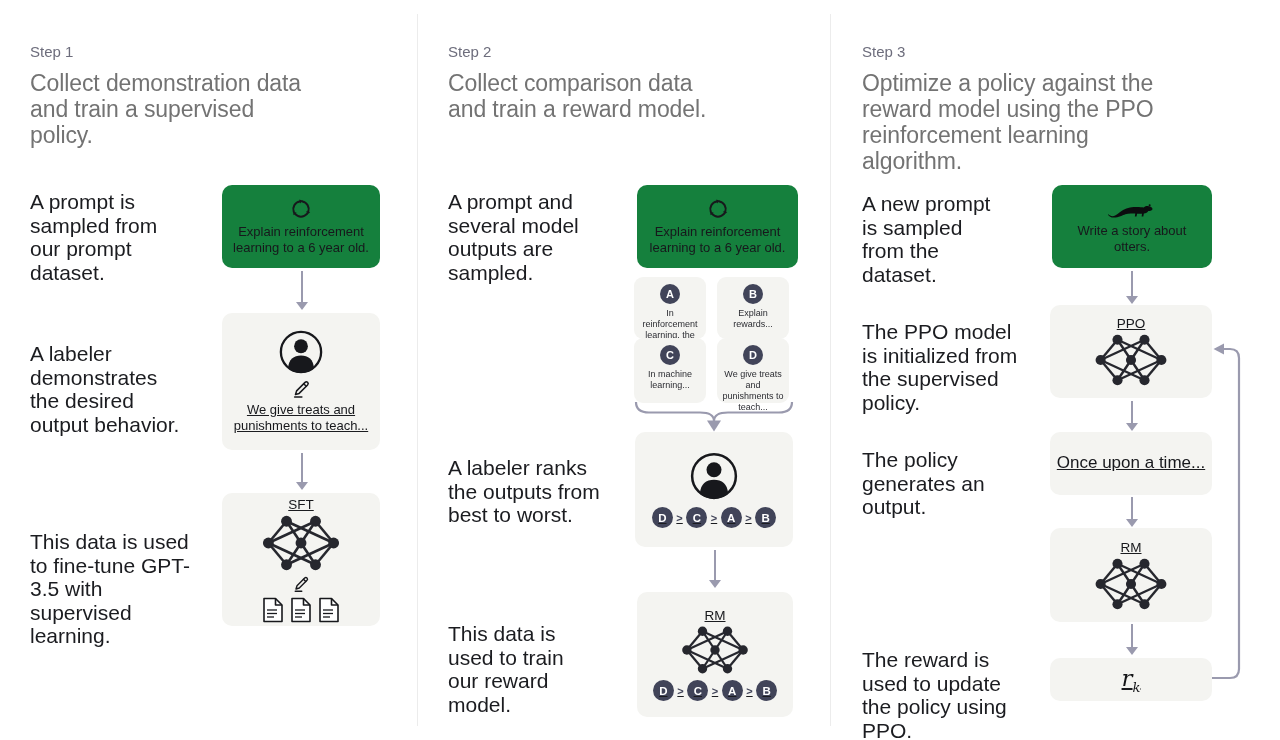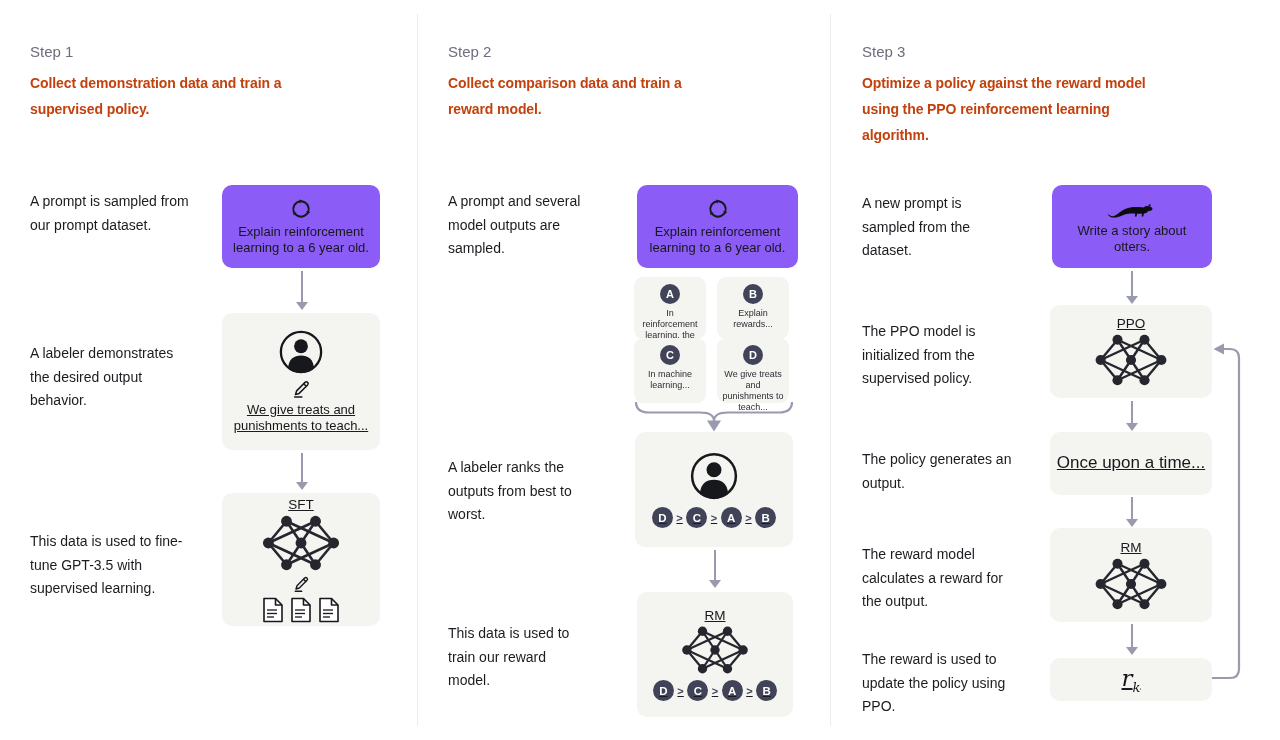--- a/index.html
+++ b/index.html
@@ -1,23 +1,23 @@
 <!DOCTYPE html>
 <html><head>
 <meta charset="utf-8">
 <style>
   html,body{margin:0;padding:0;background:#ffffff;}
   .canvas{position:relative;width:1280px;height:740px;background:#ffffff;
           font-family:"Liberation Sans",sans-serif;color:#1b1c20;overflow:hidden;}
   .divider{position:absolute;top:14px;height:712px;width:1px;background:#ececec;}
   .step-label{position:absolute;font-size:15px;color:#6d6d7c;}
-  .col-title{position:absolute;font-size:14px;font-weight:700;line-height:26px;color:#c2410c;letter-spacing:-0.1px;}
-  .body-text{position:absolute;font-size:14px;line-height:23.5px;color:#1b1c20;}
+  .col-title{position:absolute;font-size:23px;font-weight:400;line-height:26px;color:#737373;letter-spacing:-0.1px;}
+  .body-text{position:absolute;font-size:21px;line-height:23.5px;color:#1b1c20;}
   .box{position:absolute;border-radius:10px;display:flex;flex-direction:column;align-items:center;justify-content:center;text-align:center;}
-  .green{background:#8b5cf6;}
+  .green{background:#15803d;}
   .grayb{background:#f4f4f1;text-decoration:underline;}
   .box-small-text{font-size:13px;line-height:16.5px;color:#17181c;}
   .net-label{font-size:13.5px;color:#17181c;}
   .varrow{position:absolute;width:15px;}
   .varrow .shaft{position:absolute;left:6.5px;top:0;bottom:7px;width:2px;background:#9a9aae;}
   .varrow .head{position:absolute;bottom:0;left:1.5px;width:0;height:0;
                 border-left:6px solid transparent;border-right:6px solid transparent;border-top:8px solid #9a9aae;}
   .badge{width:21px;height:21px;border-radius:50%;background:#414459;color:#fff;font-weight:700;font-size:11.5px;
          display:flex;align-items:center;justify-content:center;flex:none;}
   .badge.sm{width:20px;height:20px;font-size:11px;}
@@ -258,21 +258,20 @@
 
   <div class="body-text" style="left:862px;top:448px;width:176px">The policy generates an output.</div>
   <div class="box grayb" style="left:1050px;top:432px;width:162px;height:63px">
     <div class="box-small-text" style="font-size:17px">Once upon a time...</div>
   </div>
   <div class="varrow" style="left:1124px;top:497px;height:30px">
       <div class="shaft"></div>
       <div class="head"></div>
     </div>
 
-  <div class="body-text" style="left:862px;top:543px;width:164px">The reward model calculates a reward for the output.</div>
   <div class="box grayb" style="left:1050px;top:528px;width:162px;height:94px">
     <div class="net-label">RM</div>
     <svg width="76" height="54" style="margin-top:2px">
         <use href="#sym-net"></use>
       </svg>
   </div>
   <div class="varrow" style="left:1124px;top:624px;height:31px">
       <div class="shaft"></div>
       <div class="head"></div>
     </div>

